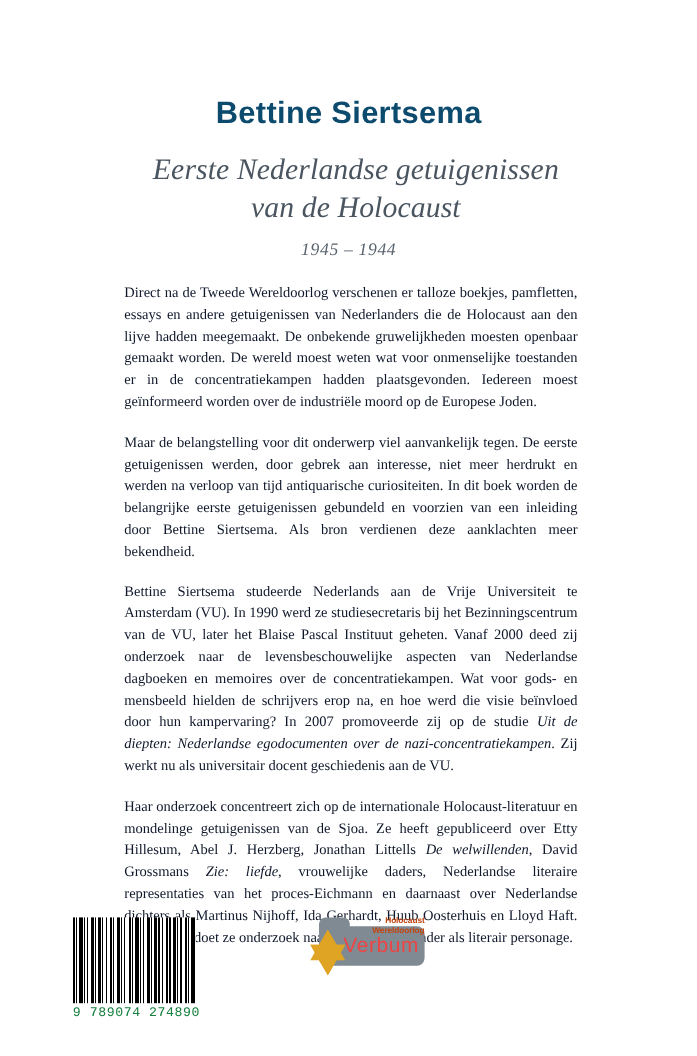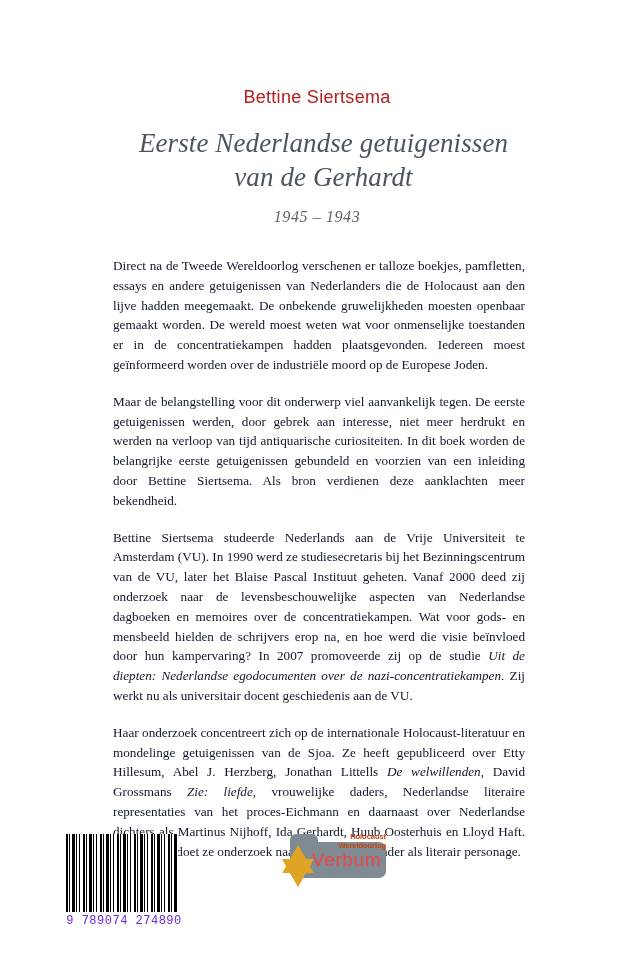--- a/index.html
+++ b/index.html
@@ -28,24 +28,24 @@
   .header {
     position: absolute;
     left: 0;
     right: 0;
     top: 88px;
     text-align: center;
   }
 
   .author-name {
     font-family: "Liberation Sans", sans-serif;
-    font-size: 18px;
-    font-weight: 400;
+    font-size: 28px;
+    font-weight: 700;
     letter-spacing: 0.3px;
-    color: #b91c1c;
+    color: #0c4a6e;
     line-height: 1.1;
     margin: 0 0 18px 0;
   }
 
   .book-title {
     font-family: "Liberation Serif", serif;
     font-style: italic;
     font-size: 27px;
     font-weight: 400;
     color: #4a5560;
@@ -114,21 +114,21 @@
       #000 3px, #000 4px, #fff 4px, #fff 6px,
       #000 6px, #000 9px, #fff 9px, #fff 10px,
       #000 10px, #000 11px, #fff 11px, #fff 13px,
       #000 13px, #000 14px, #fff 14px, #fff 17px
     );
   }
   .barcode-digits {
     font-family: "Liberation Mono", monospace;
     font-size: 12px;
     letter-spacing: 0.5px;
-    color: #6d28d9;
+    color: #15803d;
     margin-top: 2px;
     white-space: nowrap;
     text-align: center;
     width: 116px;
   }
 
   
   .publisher-logo {
     position: absolute;
     left: 276px;
@@ -192,24 +192,24 @@
 </head>
 <body>
 
 <div class="cover">
 
   <div class="header">
     <h1 class="author-name">Bettine Siertsema</h1>
 
     <div class="book-title">
       <span class="title-line">Eerste Nederlandse getuigenissen</span>
-      <span class="title-line">van de Gerhardt</span>
+      <span class="title-line">van de Holocaust</span>
     </div>
 
-    <div class="year-range">1945 – 1943</div>
+    <div class="year-range">1945 – 1944</div>
   </div>
 
   <div class="blurb">
     <p>Direct na de Tweede Wereldoorlog verschenen er talloze boekjes, pamfletten, essays en andere getuigenissen van Nederlanders die de Holocaust aan den lijve hadden meegemaakt. De onbekende gruwelijkheden moesten openbaar gemaakt worden. De wereld moest weten wat voor onmenselijke toestanden er in de concentratiekampen hadden plaatsgevonden. Iedereen moest geïnformeerd worden over de industriële moord op de Europese Joden.</p>
 
     <p>Maar de belangstelling voor dit onderwerp viel aanvankelijk tegen. De eerste getuigenissen werden, door gebrek aan interesse, niet meer herdrukt en werden na verloop van tijd antiquarische curiositeiten. In dit boek worden de belangrijke eerste getuigenissen gebundeld en voorzien van een inleiding door Bettine Siertsema. Als bron verdienen deze aanklachten meer bekendheid.</p>
 
     <p><span>Bettine Siertsema studeerde Nederlands aan de Vrije Universiteit te Amsterdam (VU). In 1990 werd ze studiesecretaris bij het Bezinningscentrum van de VU, later het Blaise Pascal Instituut geheten. Vanaf 2000 deed zij onderzoek naar de levensbeschouwelijke aspecten van Nederlandse dagboeken en memoires over de concentratiekampen. Wat voor gods- en mensbeeld hielden de schrijvers erop na, en hoe werd die visie beïnvloed door hun kampervaring? In 2007 promoveerde zij op de studie </span><i>Uit de diepten: Nederlandse egodocumenten over de nazi-concentratiekampen</i><span>. Zij werkt nu als universitair docent geschiedenis aan de VU.</span></p>
 
     <p><span>Haar onderzoek concentreert zich op de internationale Holocaust-literatuur en mondelinge getuigenissen van de Sjoa. Ze heeft gepubliceerd over Etty Hillesum, Abel J. Herzberg, Jonathan Littells </span><i>De welwillenden</i><span>, David Grossmans </span><i>Zie: liefde</i><span>, vrouwelijke daders, Nederlandse literaire representaties van het proces-Eichmann en daarnaast over Nederlandse dichters als Martinus Nijhoff, Ida Gerhardt, Huub Oosterhuis en Lloyd Haft. Momenteel doet ze onderzoek naar de Holocaust-dader als literair personage.</span></p>

